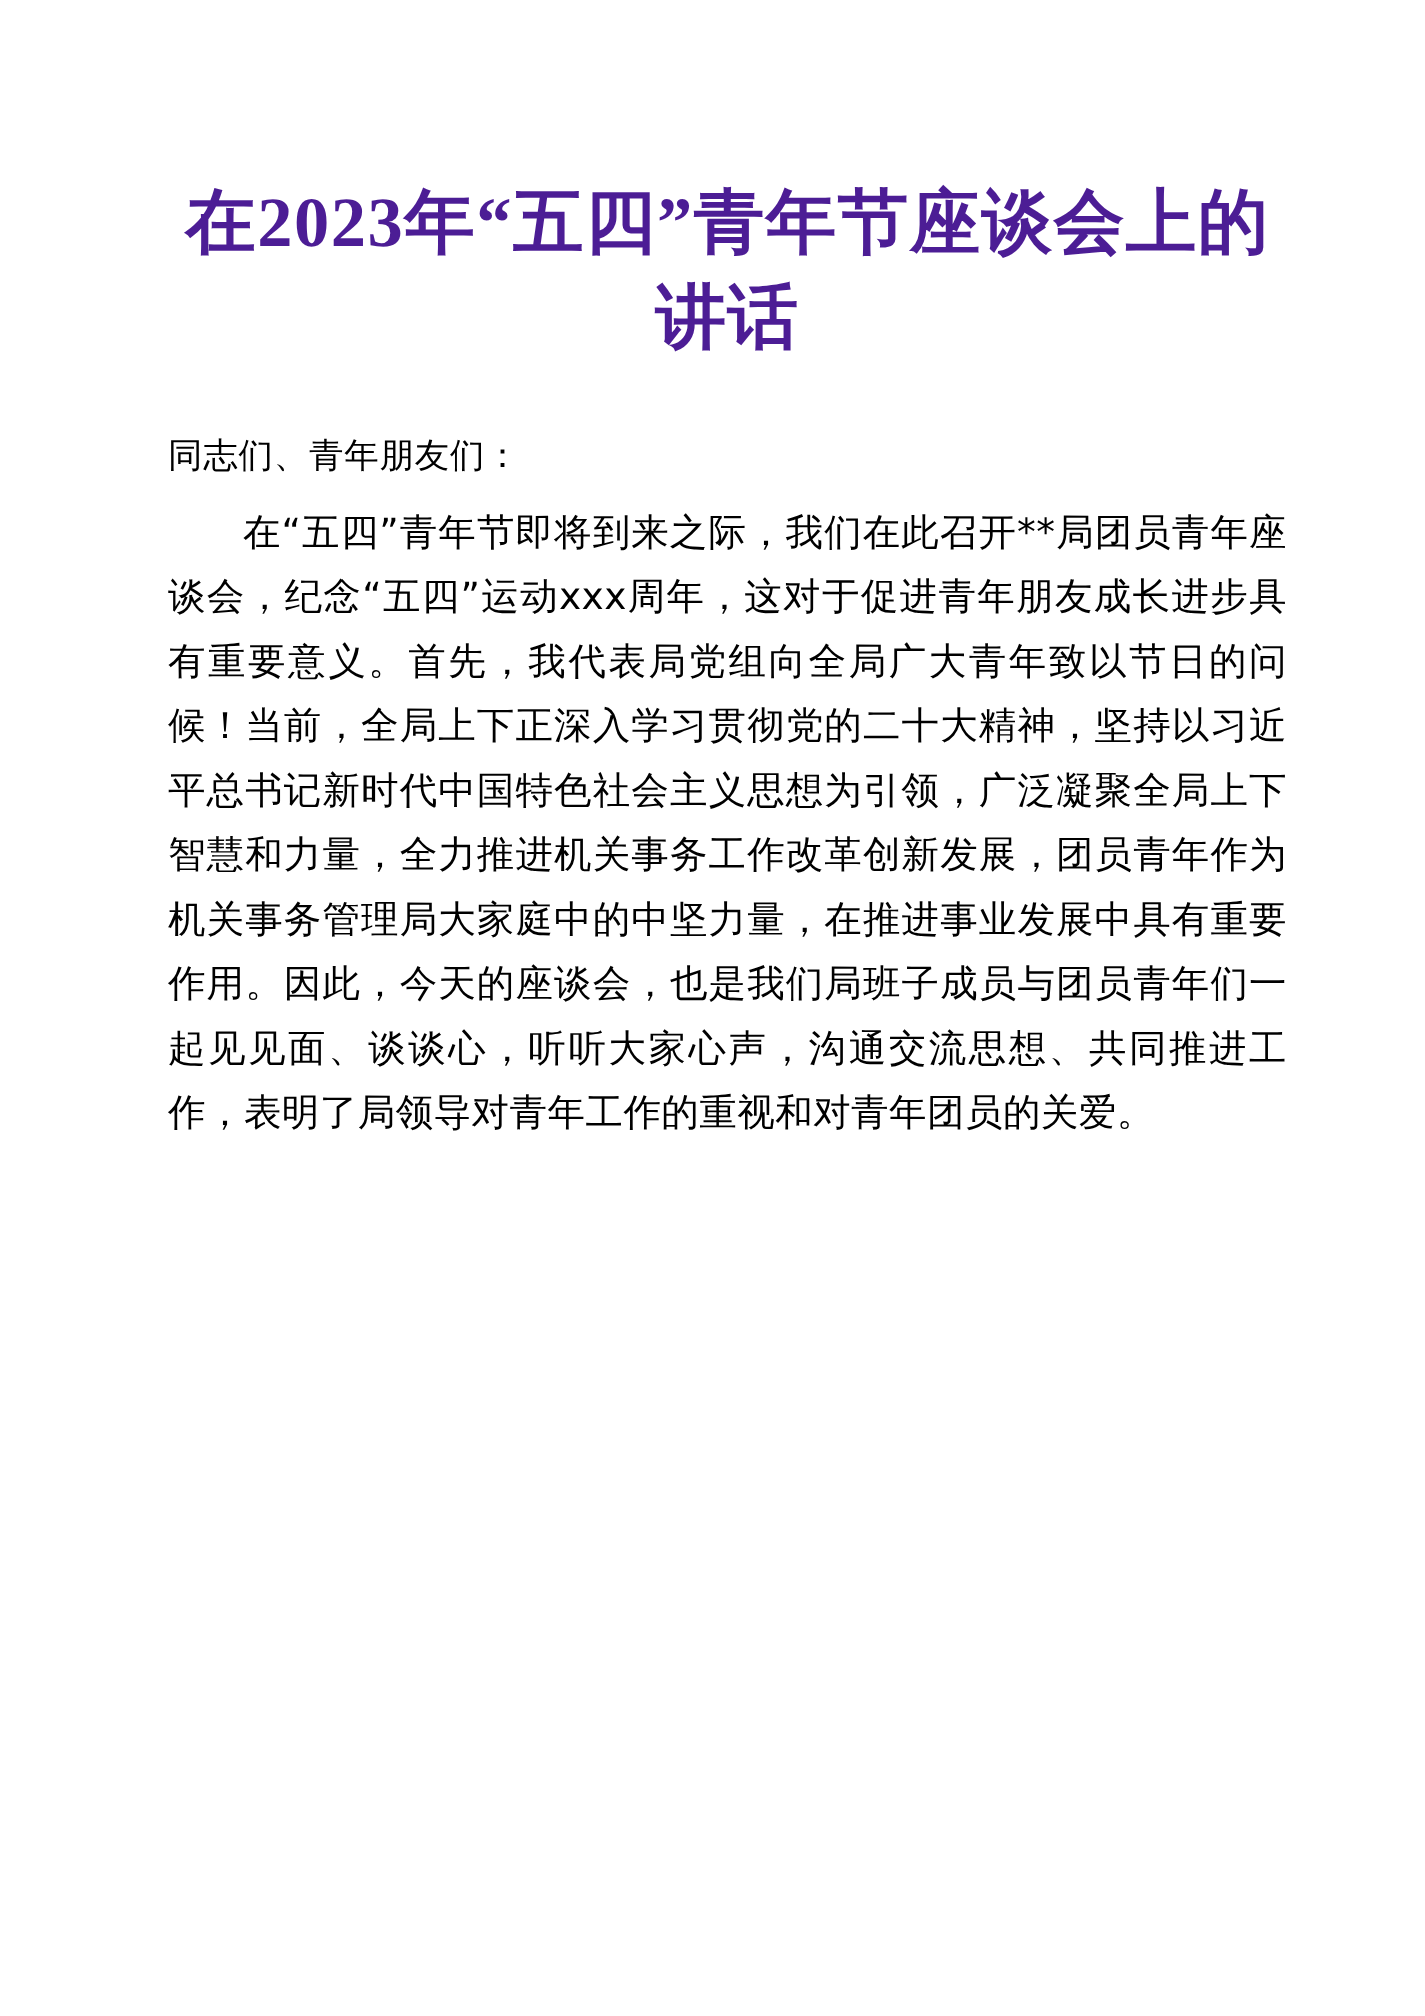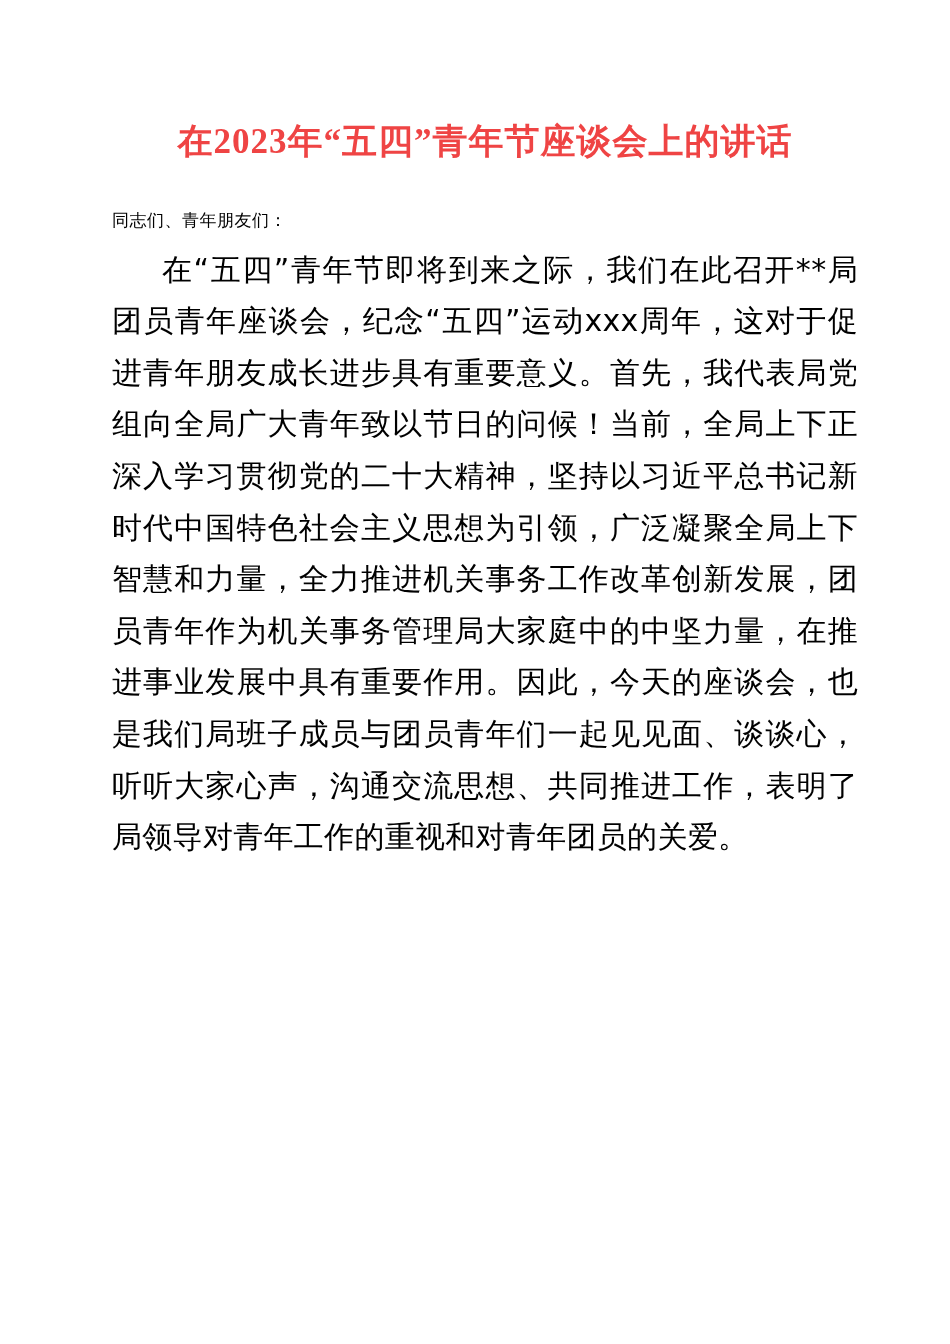--- a/index.html
+++ b/index.html
@@ -17,39 +17,39 @@
   .page {
     width: 950px;
     height: 1344px;
     box-sizing: border-box;
     padding: 118px 92px 40px 112px;
     background: #ffffff;
   }
   .doc-title {
     font-family: "Liberation Serif", serif;
     font-weight: bold;
-    font-size: 35px;
+    font-size: 47px;
     line-height: 1.35;
     text-align: center;
     letter-spacing: 1px;
     margin: 0 0 42px 0;
-    color: #ef4444;
+    color: #4c1d95;
   }
   .salutation {
     font-family: "DejaVu Sans", sans-serif;
-    font-size: 17px;
+    font-size: 23px;
     line-height: 1.55;
     letter-spacing: 0.5px;
     margin: 0 0 10px 0;
     text-align: justify;
     text-align-last: left;
   }
   .para {
     font-family: "DejaVu Sans", sans-serif;
-    font-size: 30px;
+    font-size: 25px;
     line-height: 1.72;
     letter-spacing: 0.3px;
     margin: 0 0 2px 0;
     text-indent: 50px;
     text-align: justify;
     text-align-last: left;
     word-break: break-all;
   }
 </style>
 </head>

